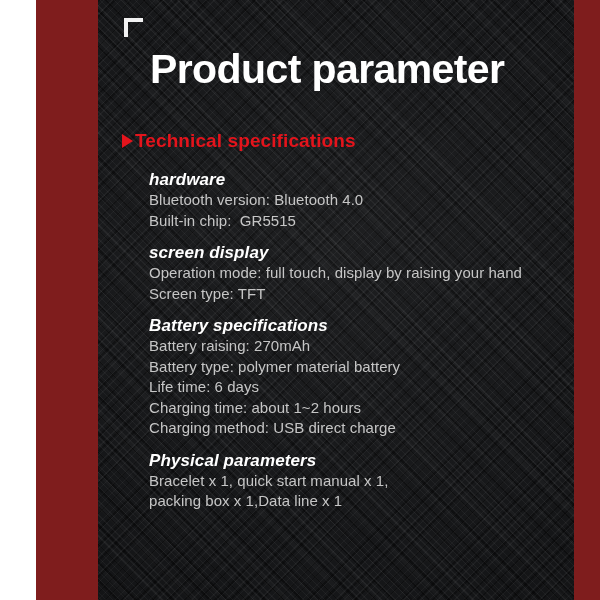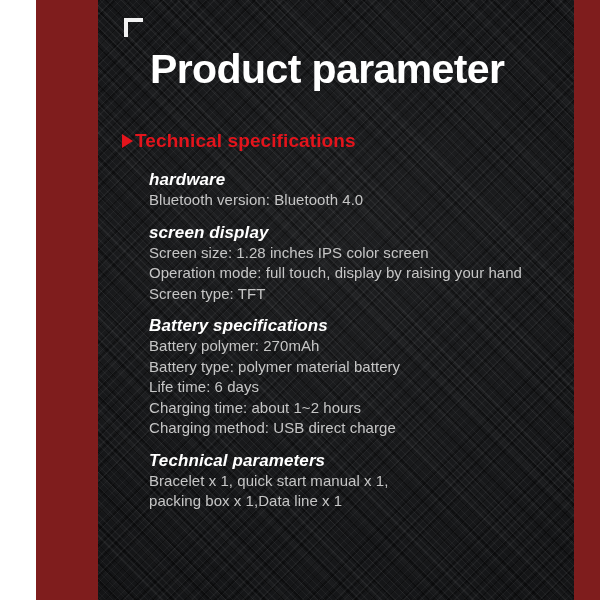--- a/index.html
+++ b/index.html
@@ -178,41 +178,41 @@
       <div id="tech-spec-header">
         <span class="tri"></span>
         <span class="label">Technical specifications</span>
       </div>
 
       <div id="spec-body">
 
         <div class="spec-group">
           <div class="group-title">hardware</div>
           <div class="group-line">Bluetooth version: Bluetooth 4.0</div>
+          <div class="group-line">Built-in chip:  GR5515</div>
         </div>
 
 
         <div class="spec-group">
           <div class="group-title">screen display</div>
-          <div class="group-line">Screen size: 1.28 inches IPS color screen</div>
           <div class="group-line">Operation mode: full touch, display by raising your hand</div>
           <div class="group-line">Screen type: TFT</div>
         </div>
 
         <div class="spec-group">
           <div class="group-title">Battery specifications</div>
-          <div class="group-line">Battery polymer: 270mAh</div>
+          <div class="group-line">Battery raising: 270mAh</div>
           <div class="group-line">Battery type: polymer material battery</div>
           <div class="group-line">Life time: 6 days</div>
           <div class="group-line">Charging time: about 1~2 hours</div>
           <div class="group-line">Charging method: USB direct charge</div>
         </div>
 
         <div class="spec-group">
-          <div class="group-title">Technical parameters</div>
+          <div class="group-title">Physical parameters</div>
           <div class="group-line">Bracelet x 1, quick start manual x 1,</div>
           <div class="group-line">packing box x 1,Data line x 1</div>
         </div>
 
       </div>
     </div>
   </div>
 </div>
 
 </body></html>

